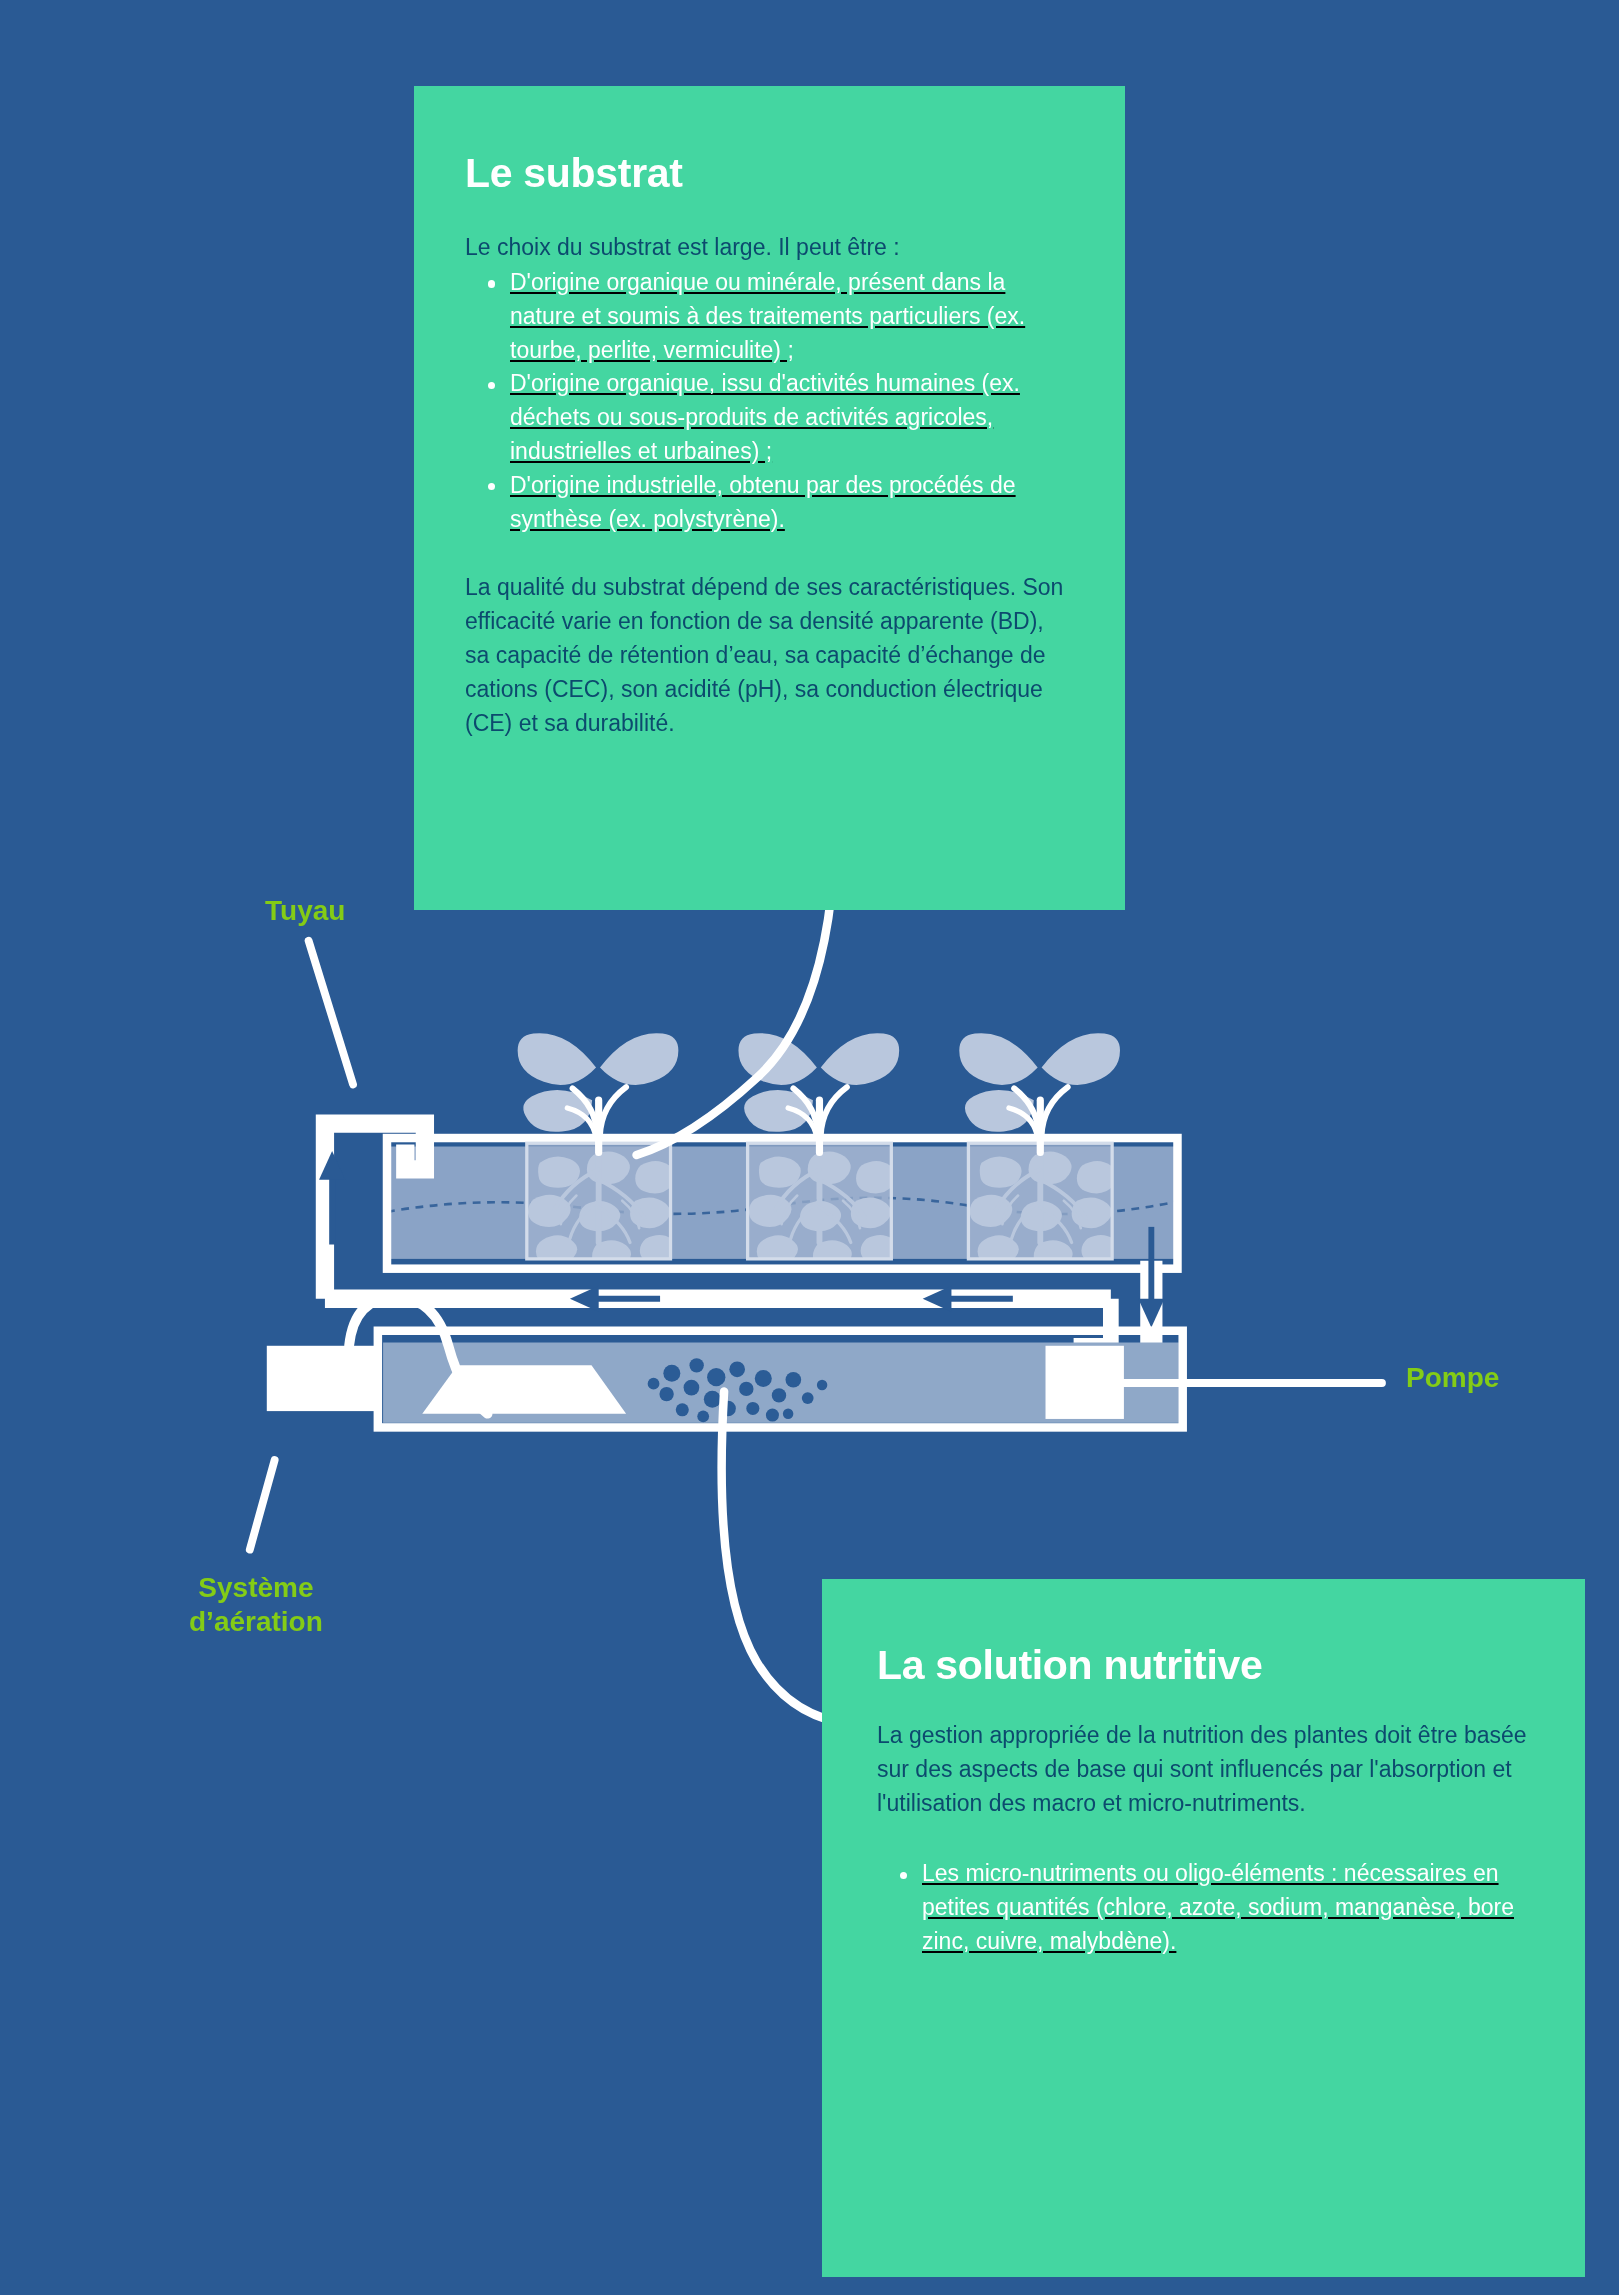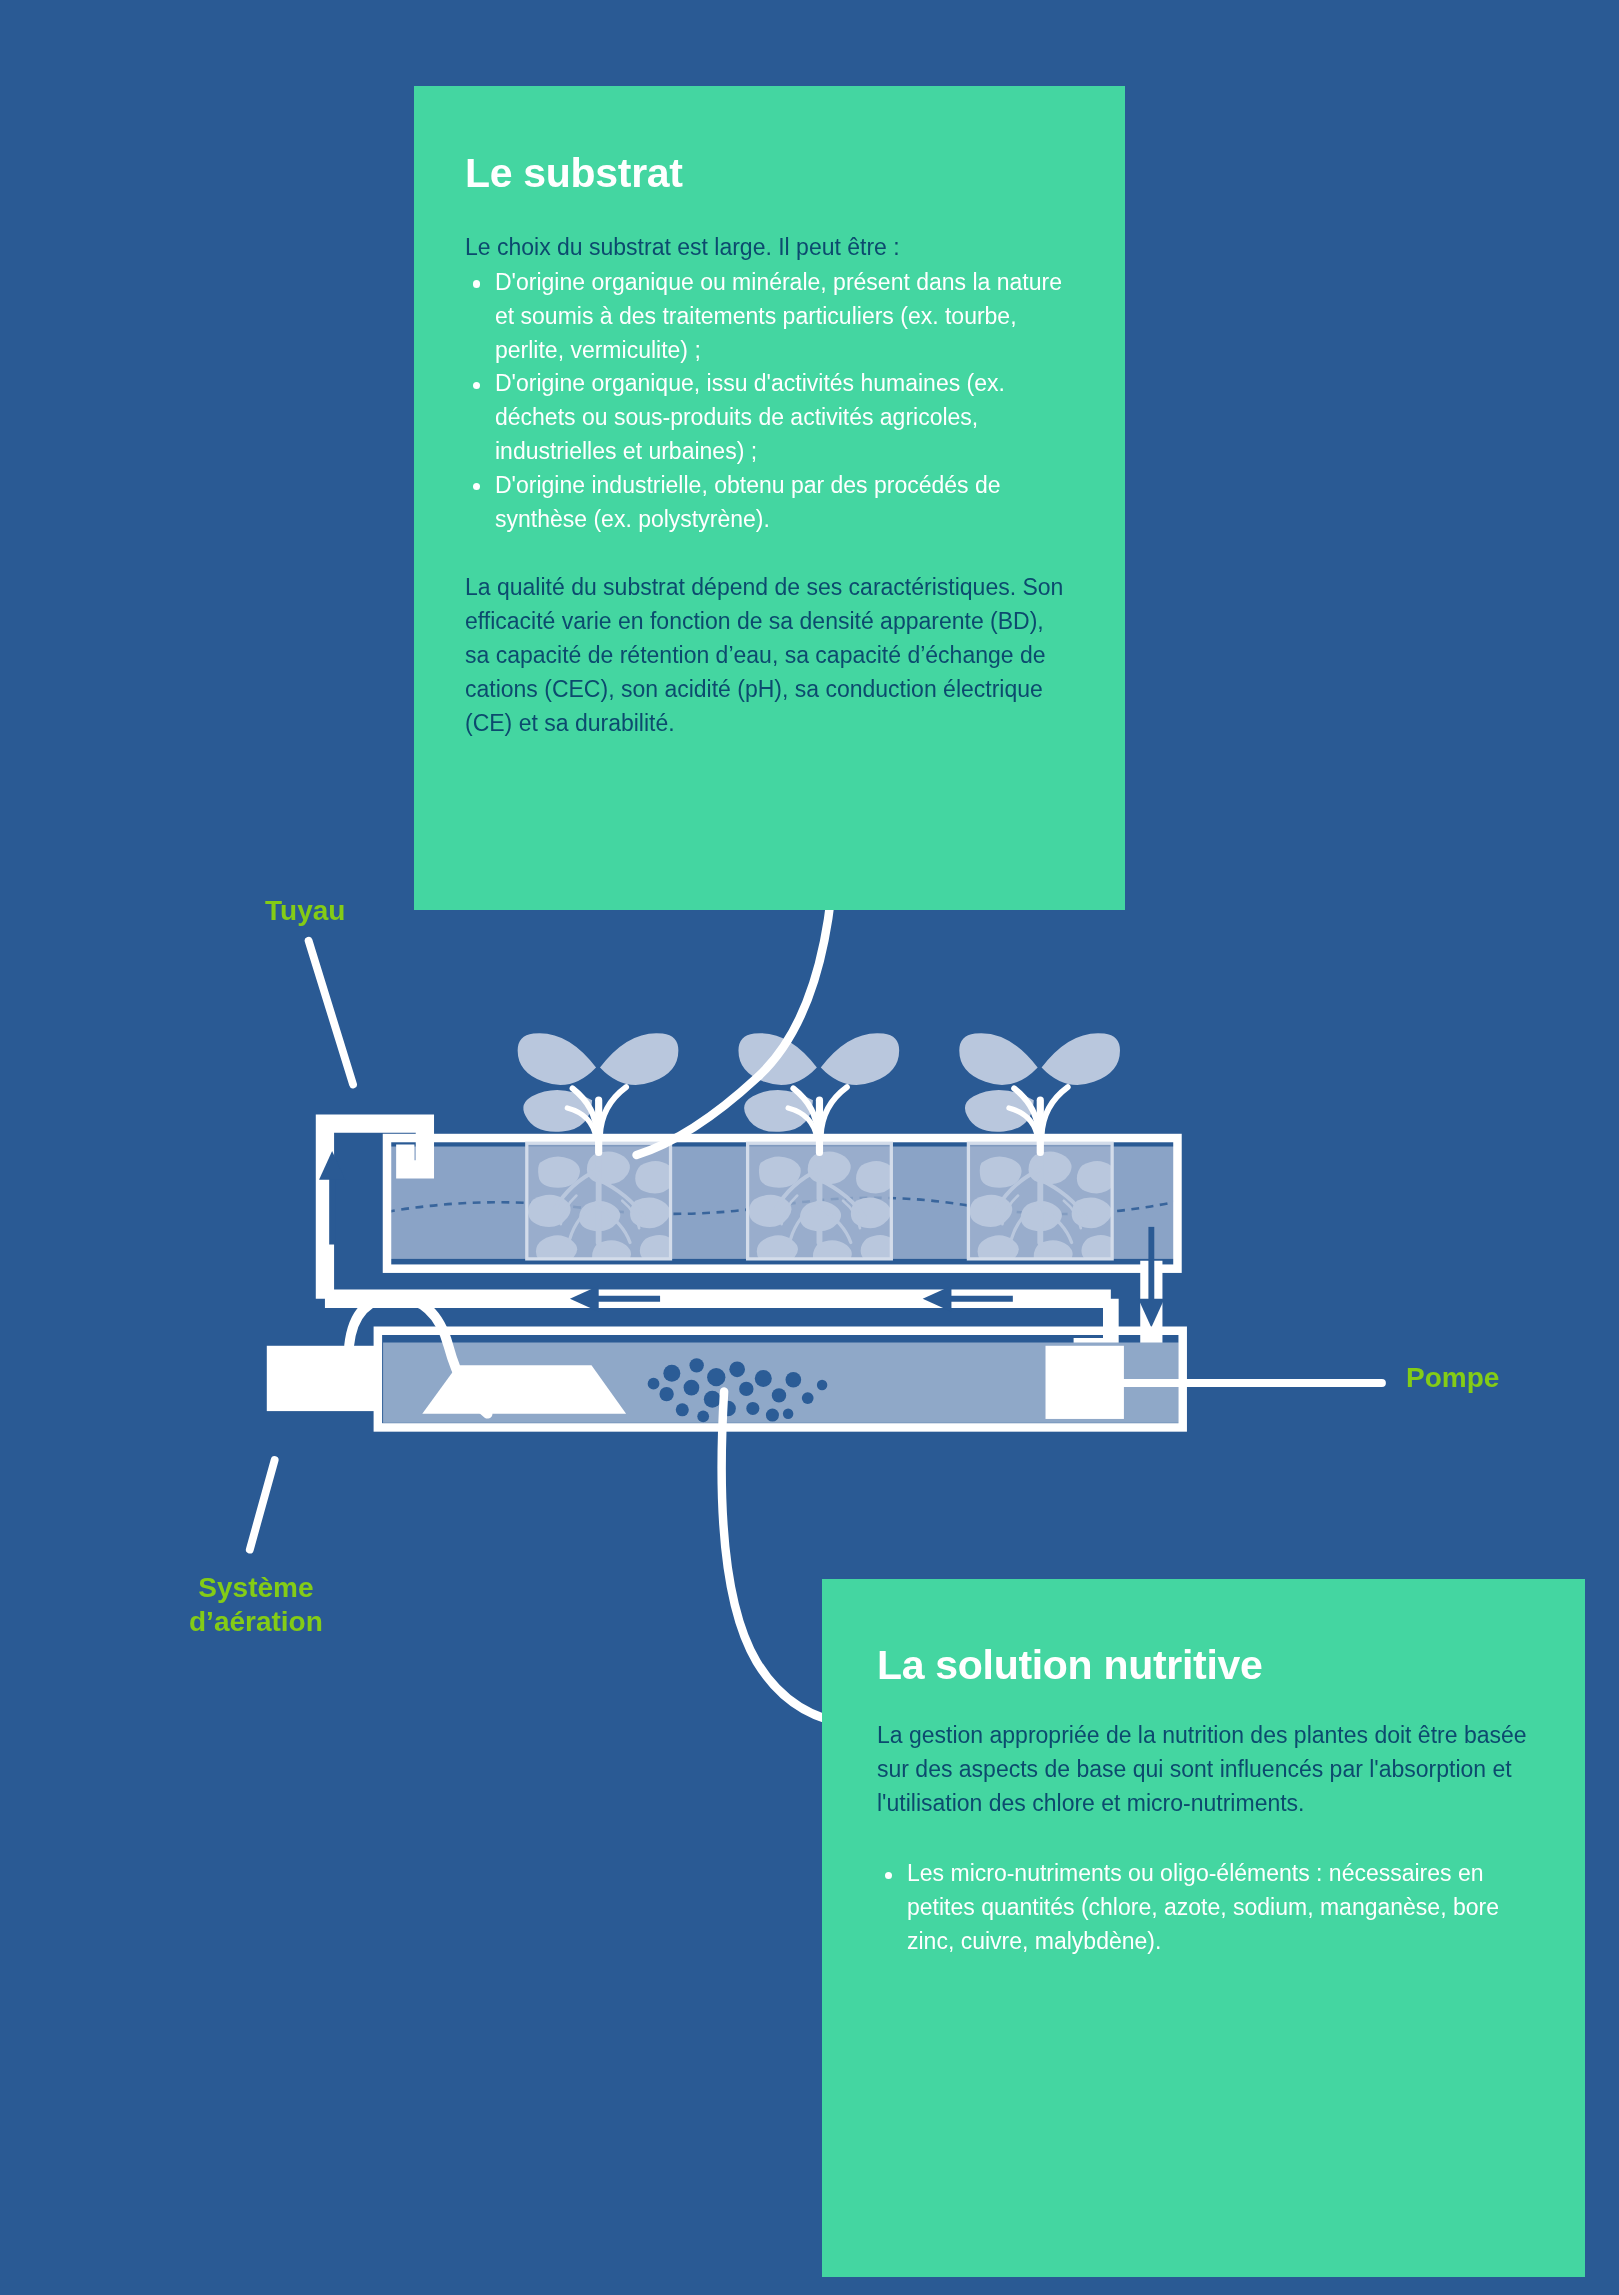--- a/index.html
+++ b/index.html
@@ -17,21 +17,21 @@
   #card-solution{left:822px;top:1579px;width:763px;height:698px;padding:38px 55px 0 55px;}
 
   .card-title{
     color:#ffffff;font-weight:bold;margin:0 0 34px 0;
     letter-spacing:-0.3px;
   }
   #card-substrat .card-title{font-size:41px;padding-top:25px;}
   #card-solution .card-title{font-size:41px;padding-top:25px;margin-bottom:30px;}
 
   .card p{color:#0c4a6e;margin:0;font-size:23px;line-height:1.47;font-weight:300;}
-  .card ul{margin:1px;padding:0;list-style:none;}
+  .card ul{margin:16px;padding:0;list-style:none;text-decoration:underline;}
   .card li{
     color:#ffffff;font-size:23px;line-height:1.47;font-weight:300;
     position:relative;padding-left:29px;
   }
   .card li::before{
     content:"";position:absolute;left:6.5px;top:14.4px;
     width:7.2px;height:7.2px;border-radius:50%;background:#ffffff;
   }
   #card-substrat ul{margin-top:1.3px;}
   #card-substrat .para-2{margin-top:35px;}
@@ -232,20 +232,20 @@
     <ul>
       <li>D'origine organique ou minérale, présent dans la nature et soumis à des traitements particuliers (ex. tourbe, perlite, vermiculite) ;</li>
       <li>D'origine organique, issu d'activités humaines (ex. déchets ou sous-produits de activités agricoles, industrielles et urbaines) ;</li>
       <li>D'origine industrielle, obtenu par des procédés de synthèse (ex. polystyrène).</li>
     </ul>
     <p class="para-2">La qualité du substrat dépend de ses caractéristiques. Son efficacité varie en fonction de sa densité apparente (BD), sa capacité de rétention d’eau, sa capacité d’échange de cations (CEC), son acidité (pH), sa conduction électrique (CE) et sa durabilité.</p>
   </div>
 
   <div class="card" id="card-solution">
     <h2 class="card-title">La solution nutritive</h2>
-    <p>La gestion appropriée de la nutrition des plantes doit être basée sur des aspects de base qui sont influencés par l'absorption et l'utilisation des chlore et micro-nutriments.</p>
+    <p>La gestion appropriée de la nutrition des plantes doit être basée sur des aspects de base qui sont influencés par l'absorption et l'utilisation des macro et micro-nutriments.</p>
     <ul>
       <li>Les micro-nutriments ou oligo-éléments : nécessaires en petites quantités (chlore, azote, sodium, manganèse, bore zinc, cuivre, malybdène).</li>
     </ul>
   </div>
 
 </div>
 
 
 </body></html>

